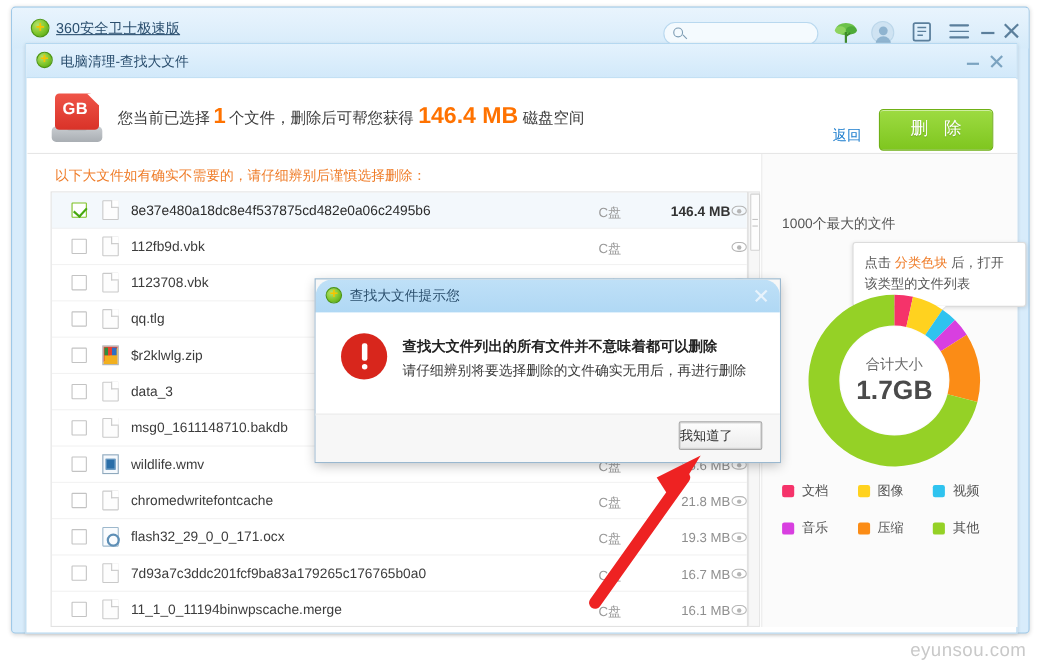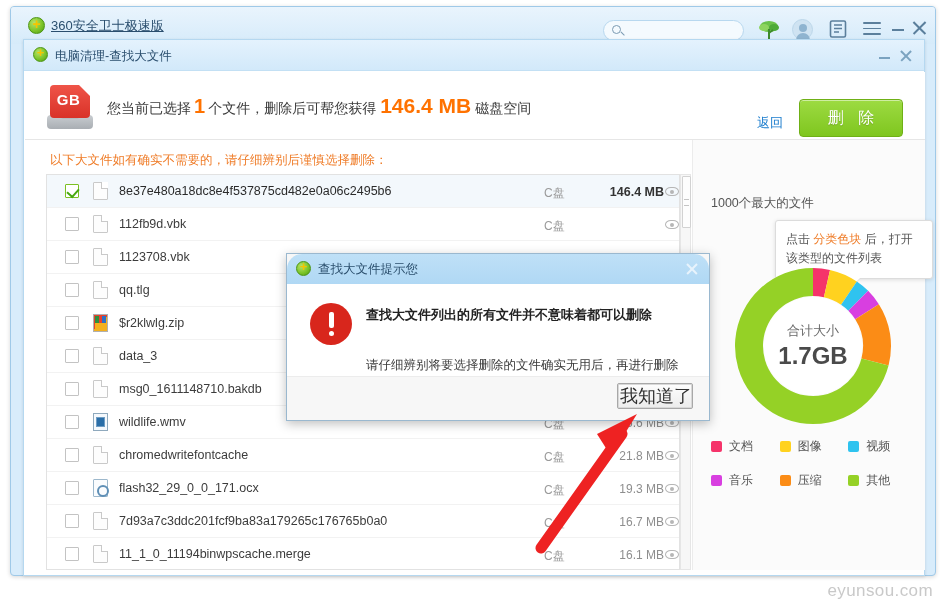--- a/index.html
+++ b/index.html
@@ -358,32 +358,31 @@
     content:""; position:absolute; left: 18.5px; top: 28px; width: 5px; height: 5px;
     background: #fff; border-radius: 50%;
   }
   .modal-h {
     position: absolute; left: 79px; top: 22px; font-size: 13px; font-weight: bold;
     color: #222; white-space: nowrap;
   }
   .modal-p {
     position: absolute; left: 79px; top: 45px; font-size: 12.5px; color: #3a3a3a;
     white-space: nowrap;
-    margin-top: 28px;
   }
   .modal-footer {
     position: absolute; left:0; bottom: 0; width: 100%; height: 44px; background: #f7f7f7;
     border-top: 1px solid #ececec;
   }
   .ok-btn {
     position: absolute; right: 16px; top: 6px; width: 76px; height: 26px;
     background: linear-gradient(#fdfdfd, #ececec);
     border: 1px solid #a8a8a8; border-radius: 2px;
     box-shadow: 0 0 0 1px #d8d8d8 inset;
-    font-size: 18px; color: #2f2f2f; line-height: 24px; text-align: right;
+    font-size: 12px; color: #2f2f2f; line-height: 24px; text-align: left;
     cursor: pointer;
   }
 
   
   .arrow-svg { position: absolute; left: 495px; top: 360px; width: 140px; height: 160px; pointer-events: none; }
 
   
   .watermark {
     position: absolute; right: 13px; bottom: 3px;
     font-size: 17px; color: #c9c9c9; letter-spacing: .4px;

